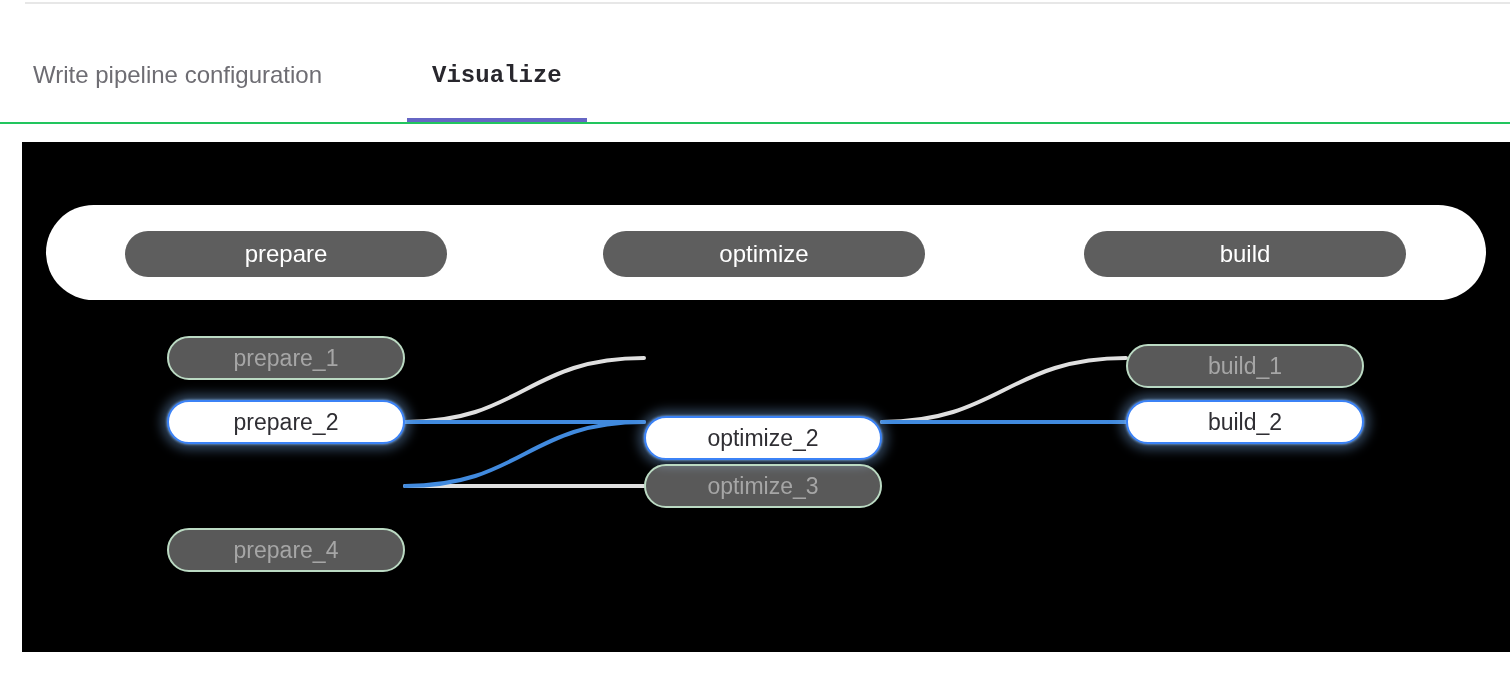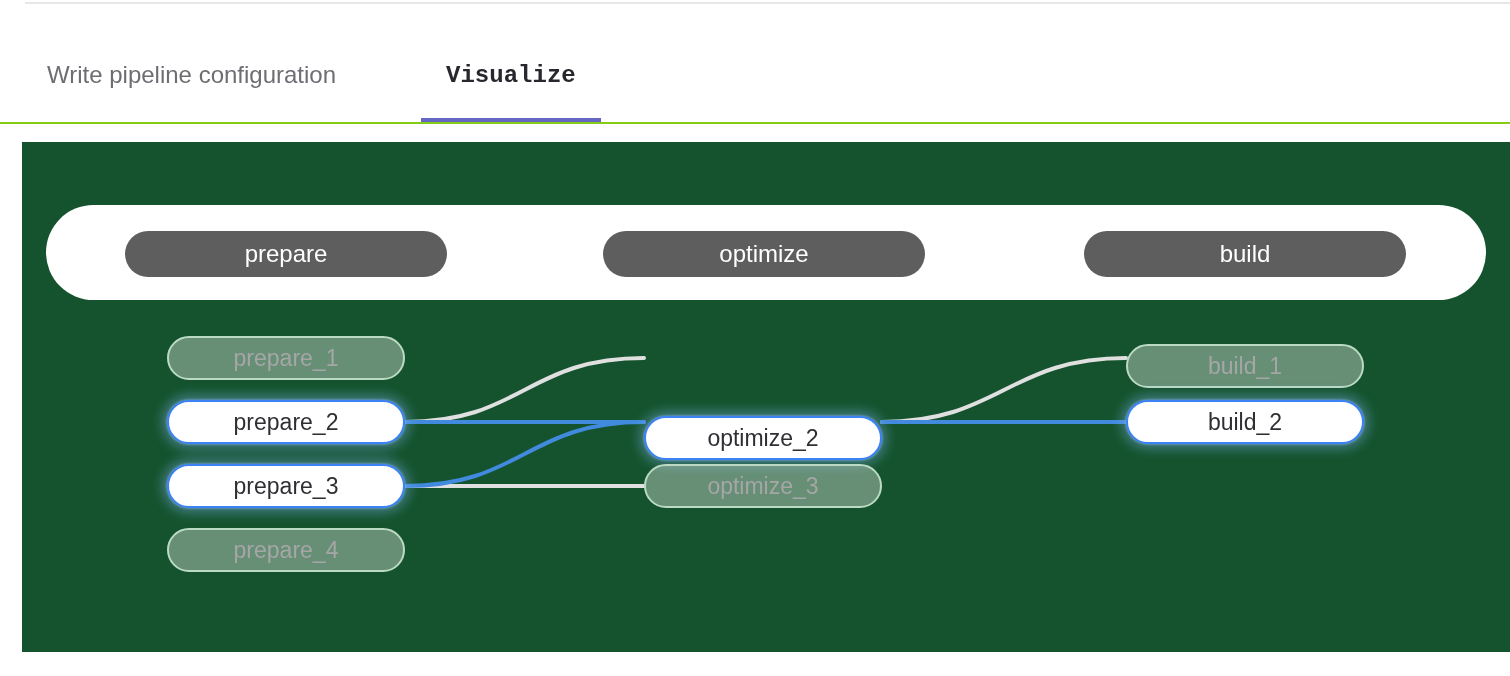--- a/index.html
+++ b/index.html
@@ -1,25 +1,25 @@
 <!DOCTYPE html>
 <html><head>
 <meta charset="utf-8">
 <style>
   html,body{margin:0;padding:0;background:#ffffff;width:1510px;height:676px;overflow:hidden;
     font-family:"Liberation Sans","DejaVu Sans",sans-serif;-webkit-font-smoothing:antialiased;}
   .top-hairline{position:absolute;left:25px;right:0;top:2px;height:2px;background:#e7e7e7;}
   
-  .tabbar{position:absolute;left:0;top:4px;width:1510px;height:120px;border-bottom:2px solid #84cc16;
-    display:flex;align-items:stretch;padding-left:22px;box-sizing:border-box;}
+  .tabbar{position:absolute;left:0;top:4px;width:1510px;height:120px;border-bottom:2px solid #22c55e;
+    display:flex;align-items:stretch;padding-left:8px;box-sizing:border-box;}
   .tab{display:flex;align-items:center;padding:28px 25px 0 25px;margin-right:60px;cursor:pointer;
     font-size:24px;color:#6e6d73;border-bottom:4px solid transparent;box-sizing:border-box;}
   .tab.active{color:#28272d;font-weight:700;border-bottom-color:#6666c4;font-family:Liberation Mono, monospace;}
   
-  .panel{position:absolute;left:22px;top:142px;width:1488px;height:510px;background:#14532d;}
+  .panel{position:absolute;left:22px;top:142px;width:1488px;height:510px;background:#000000;}
   .edges{position:absolute;left:0;top:0;z-index:1;}
   .edge-dim{stroke:#e0e0e0;stroke-width:4;fill:none;stroke-linecap:round;}
   .edge-hl{stroke:#418ade;stroke-width:4;fill:none;stroke-linecap:round;}
   .stage-strip{position:absolute;left:24px;top:63px;width:1440px;height:95px;background:#ffffff;
     border-radius:48px;z-index:2;}
   .stage-pill{position:absolute;top:89px;width:322px;height:46px;background:#5e5e5e;border-radius:23px;
     color:#ffffff;font-size:24px;display:flex;align-items:center;justify-content:center;z-index:3;}
   .node{position:absolute;width:238px;height:44px;border-radius:22px;font-size:23px;z-index:4;
     display:flex;align-items:center;justify-content:center;box-sizing:border-box;cursor:pointer;}
   .node.dim{border:2px solid #bbdac3;background:rgba(255,255,255,0.35);color:#a6a6a6;}
@@ -49,21 +49,20 @@
   </svg>
 
   <div class="stage-strip"></div>
 
   <div class="stage-pill" style="left:103px">prepare</div>
   <div class="stage-pill" style="left:1062px">build</div>
   <div class="stage-pill" style="left:581px">optimize</div>
 
   <div class="node dim col-prepare" style="top:194px">prepare_1</div>
   <div class="node hl col-prepare" style="top:258px">prepare_2</div>
-  <div class="node hl col-prepare" style="top:322px">prepare_3</div>
   <div class="node dim col-prepare" style="top:386px">prepare_4</div>
 
   <div class="node hl col-optimize" style="top:274px">optimize_2</div>
   <div class="node dim col-optimize" style="top:322px">optimize_3</div>
 
   <div class="node dim col-build" style="top:202px">build_1</div>
   <div class="node hl col-build" style="top:258px">build_2</div>
 
 </div>
 

